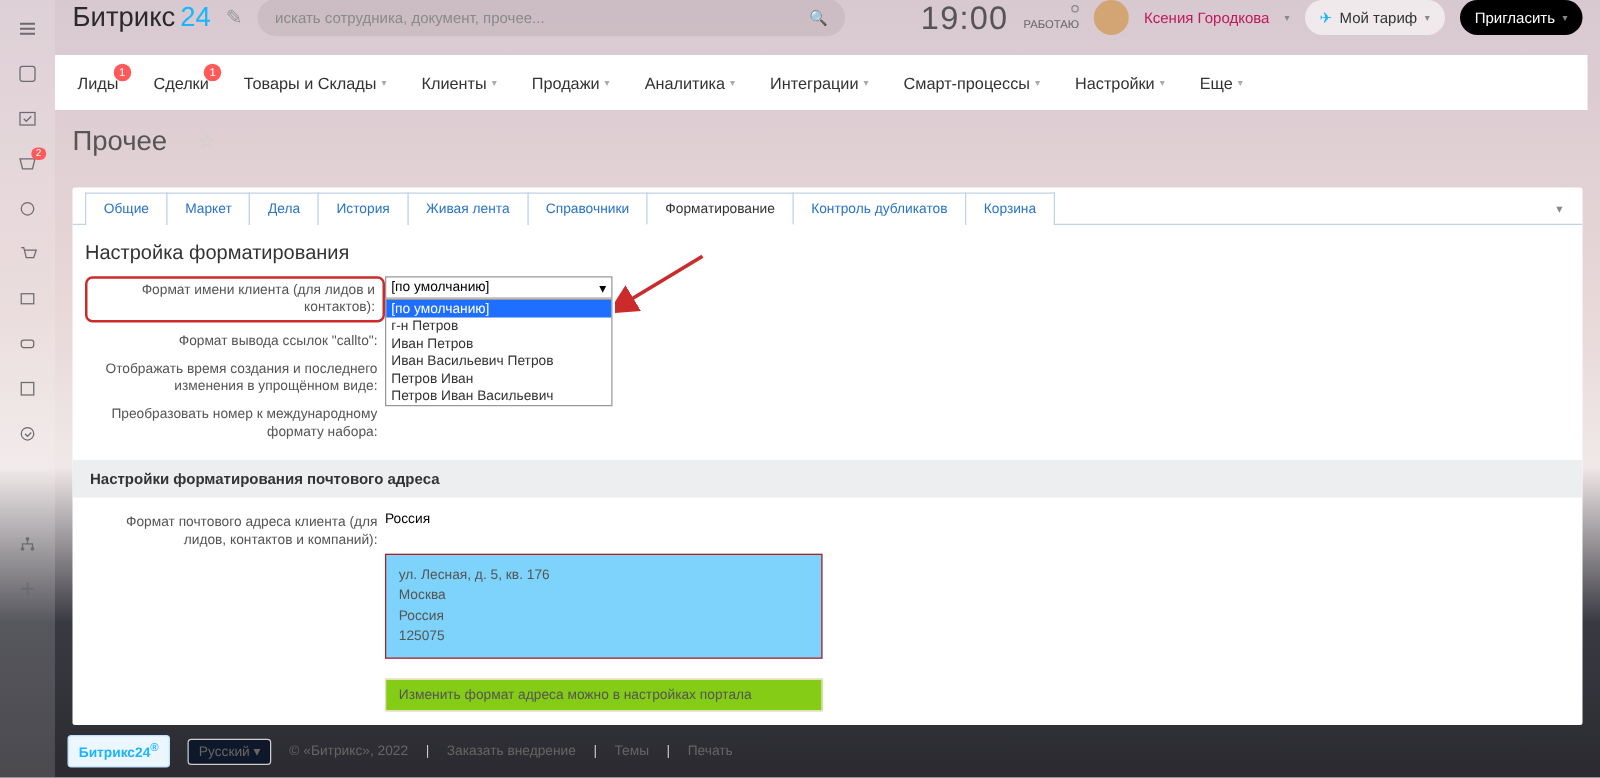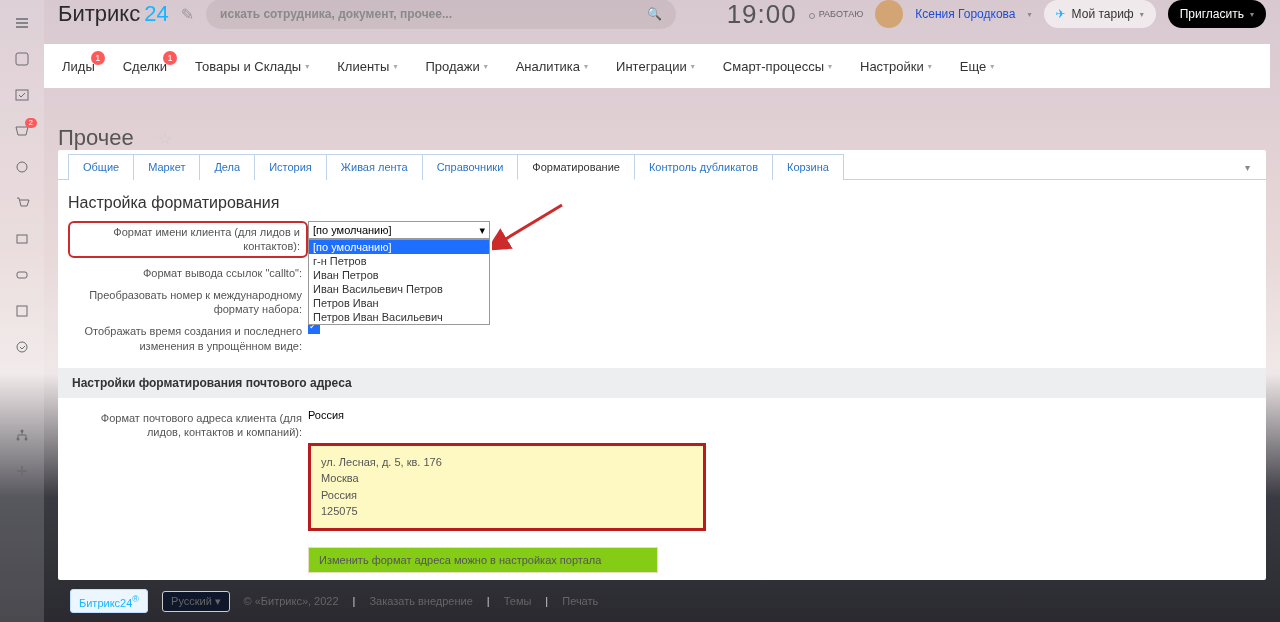--- a/index.html
+++ b/index.html
@@ -6,61 +6,61 @@
 body { background: linear-gradient(180deg, #d8c8d0 0%, #e8d8d8 40%, #f0e8e8 60%, #3a3a42 80%, #2a2a30 100%); width: 1280px; height: 622px; overflow: hidden; position: relative; }
 .left-rail { position: absolute; left: 0; top: 0; width: 44px; height: 100%; background: rgba(255,255,255,0.15); display: flex; flex-direction: column; align-items: center; padding-top: 14px; gap: 18px; }
 .left-rail .rail-icon { width: 18px; height: 18px; color: #6b6b70; display: flex; align-items: center; justify-content: center; cursor: pointer; position: relative; }
 .left-rail .rail-icon svg { width: 16px; height: 16px; }
 .rail-badge { position: absolute; top: -4px; right: -6px; background: #ff5a5a; color: #fff; font-size: 8px; border-radius: 6px; padding: 0 4px; line-height: 10px; }
 .left-rail .spacer { flex: 0 0 34px; }
 .topbar { position: absolute; left: 44px; top: 0; right: 0; height: 28px; display: flex; align-items: center; padding: 0 14px; gap: 12px; }
 .brand { font-size: 22px; font-weight: 300; color: #2a2a2a; display: flex; align-items: baseline; gap: 4px; }
 .brand .b24 { color: #19b5ff; font-weight: 400; }
 .edit-pencil { color: #999; cursor: pointer; }
-.search { flex: 0 0 470px; height: 30px; background: rgba(0,0,0,0.06); border-radius: 15px; display: flex; align-items: center; padding: 0 14px; color: #8a8a8a; font-size: 12px; font-weight: bold; }
+.search { flex: 0 0 470px; height: 30px; background: rgba(0,0,0,0.06); border-radius: 15px; display: flex; align-items: center; padding: 0 14px; color: #8a8a8a; font-size: 12px; }
 .search .sicon { margin-left: auto; color: #888; }
 .clock { margin-left: auto; font-size: 26px; font-weight: 200; color: #555; letter-spacing: 1px; }
-.work-status { font-size: 9px; color: #666; display: flex; align-items: flex-end; gap: 4px; }
+.work-status { font-size: 9px; color: #666; display: flex; align-items: flex-end; gap: 4px; flex-direction: column; }
 .work-status .dot { width: 6px; height: 6px; border: 1px solid #888; border-radius: 50%; }
 .avatar { width: 28px; height: 28px; border-radius: 50%; background: #d4a574; }
-.user-name { font-size: 12px; color: #1d4ed8; }
+.user-name { font-size: 12px; color: #be185d; }
 .chev { font-size: 8px; color: #888; }
 .pill { height: 28px; border-radius: 14px; padding: 0 12px; font-size: 12px; display: flex; align-items: center; gap: 6px; cursor: pointer; }
 .pill.tariff { background: rgba(255,255,255,0.6); color: #333; }
 .pill.tariff .ticon { color: #19b5ff; }
 .pill.invite { background: #000000; color: #fff; }
 .mainnav { position: absolute; left: 44px; top: 44px; right: 10px; height: 44px; background: #fff; display: flex; align-items: center; padding: 0 18px; gap: 28px; border-radius: 0; }
 .mainnav .navitem { font-size: 13px; color: #333; cursor: pointer; position: relative; display: flex; align-items: center; gap: 4px; }
 .mainnav .navitem .badge { position: absolute; top: -8px; right: -10px; background: #ff5a5a; color: #fff; font-size: 9px; border-radius: 50%; width: 14px; height: 14px; display: flex; align-items: center; justify-content: center; }
-.page-title-row { position: absolute; left: 58px; top: 100px; font-size: 22px; color: #555; font-weight: 300; display: flex; align-items: center; gap: 24px; margin-top: 25px; }
+.page-title-row { position: absolute; left: 58px; top: 100px; font-size: 22px; color: #555; font-weight: 300; display: flex; align-items: center; gap: 24px; }
 .star { color: #ccc; font-size: 16px; }
 .content { position: absolute; left: 58px; top: 150px; right: 14px; bottom: 42px; background: #fff; border-radius: 2px; padding: 4px 0 20px; overflow: hidden; }
 .tabs { display: flex; gap: 0; padding: 0 10px; position: relative; }
 .tabs .tab { border: 1px solid #c0d4e8; border-bottom: none; padding: 6px 14px; font-size: 11px; color: #2a74c8; background: #fff; margin-right: -1px; cursor: pointer; }
 .tabs .tab.active { color: #333; border-bottom: 1px solid #fff; position: relative; z-index: 2; }
 .tab-more { margin-left: auto; margin-right: 6px; color: #888; font-size: 10px; cursor: pointer; align-self: center; }
 .tabline { border-bottom: 1px solid #c0d4e8; margin-top: -1px; }
 .section-title { font-size: 16px; color: #333; padding: 14px 10px 6px; }
 .form-row { display: flex; align-items: flex-start; padding: 3px 10px; font-size: 11px; }
 .form-row .label { width: 240px; text-align: right; color: #555; padding-right: 6px; padding-top: 2px; line-height: 1.3; }
 .form-row .control { flex: 1; }
 .highlight-box { border: 2px solid #cc2b2b; border-radius: 6px; padding: 2px 4px; position: relative; }
 .name-select { position: relative; width: 204px; }
 .name-select .sel { width: 182px; height: 18px; border: 1px solid #999; font-size: 11px; padding: 0 4px; background: #fff; display: flex; align-items: center; justify-content: space-between; }
 .dropdown { position: absolute; top: 18px; left: 0; width: 182px; background: #fff; border: 1px solid #999; z-index: 20; }
 .dropdown .opt { font-size: 11px; padding: 1px 4px; color: #333; cursor: pointer; }
 .dropdown .opt.sel-opt { background: #1e6fff; color: #fff; }
 .arrow { position: absolute; left: 492px; top: 200px; pointer-events: none; }
 .subheader { background: #eceef0; padding: 8px 14px; font-size: 12px; font-weight: bold; color: #333; margin: 12px 0 8px; }
-.addr-box { margin-left: 250px; width: 398px; background: #fef9c3; border: 3px solid #b91c1c; padding: 8px 10px; font-size: 11px; color: #555; line-height: 1.5; }
+.addr-box { margin-left: 250px; width: 350px; background: #7dd3fc; border: 1px solid #b91c1c; padding: 8px 10px; font-size: 11px; color: #555; line-height: 1.5; }
 .hint-box { margin-left: 250px; width: 350px; background: #84cc16; border: 1px solid #e5dfc0; padding: 6px 10px; font-size: 11px; color: #555; margin-top: 16px; }
 .checkbox { width: 12px; height: 12px; background: #1e6fff; display: inline-block; position: relative; }
 .checkbox::after { content: "✓"; color: #fff; font-size: 9px; position: absolute; top: -1px; left: 1px; }
 .footer { position: absolute; left: 54px; bottom: 6px; right: 14px; height: 30px; display: flex; align-items: center; gap: 14px; font-size: 11px; color: #666; }
-.footer .fbadge { background: #ecf6ff; border: 1px solid #bfe0ff; padding: 4px 8px; border-radius: 3px; color: #19b5ff; font-weight: normal; margin-left: 16px; }
+.footer .fbadge { background: #ecf6ff; border: 1px solid #bfe0ff; padding: 4px 8px; border-radius: 3px; color: #19b5ff; font-weight: bold; }
 .footer .langsel { background: #0f172a; border: 1px solid #ccc; padding: 3px 8px; border-radius: 3px; }
 .footer .sep { color: #ccc; }
 </style>
 </head>
 <body>
 
 <div class="left-rail">
   <div class="rail-icon">
       <svg viewBox="0 0 16 16">
         <path d="M2 4h12M2 8h12M2 12h12" stroke="currentColor" stroke-width="1.5"></path>
@@ -211,26 +211,26 @@
           </div>
       </div>
     </div>
   </div>
 
   <div class="form-row">
     <div class="label">Формат вывода ссылок "callto":</div>
     <div class="control"></div>
   </div>
   <div class="form-row">
+    <div class="label">Отображать время создания и последнего изменения в упрощённом виде:</div>
+    <div class="control"><span class="checkbox"></span></div>
+  </div>
+  <div class="form-row">
     <div class="label">Преобразовать номер к международному формату набора:</div>
     <div class="control"></div>
-  </div>
-  <div class="form-row">
-    <div class="label">Отображать время создания и последнего изменения в упрощённом виде:</div>
-    <div class="control"><span class="checkbox"></span></div>
   </div>
 
   <div class="subheader">Настройки форматирования почтового адреса</div>
 
   <div class="form-row">
     <div class="label">Формат почтового адреса клиента (для лидов, контактов и компаний):</div>
     <div class="control">Россия</div>
   </div>
 
   <div class="addr-box" id="addrbox">ул. Лесная, д. 5, кв. 176<br>Москва<br>Россия<br>125075</div>

